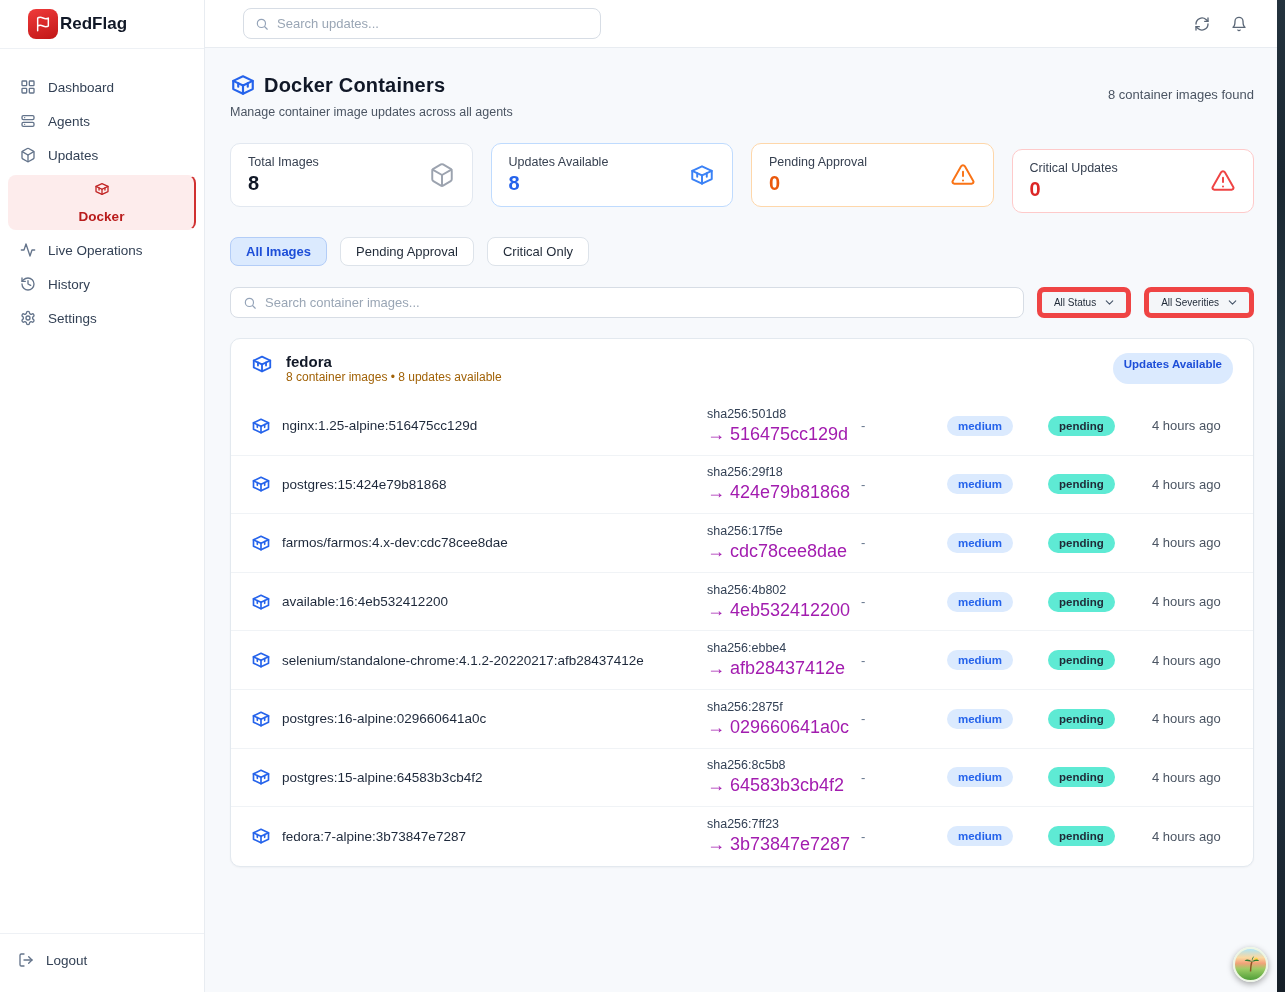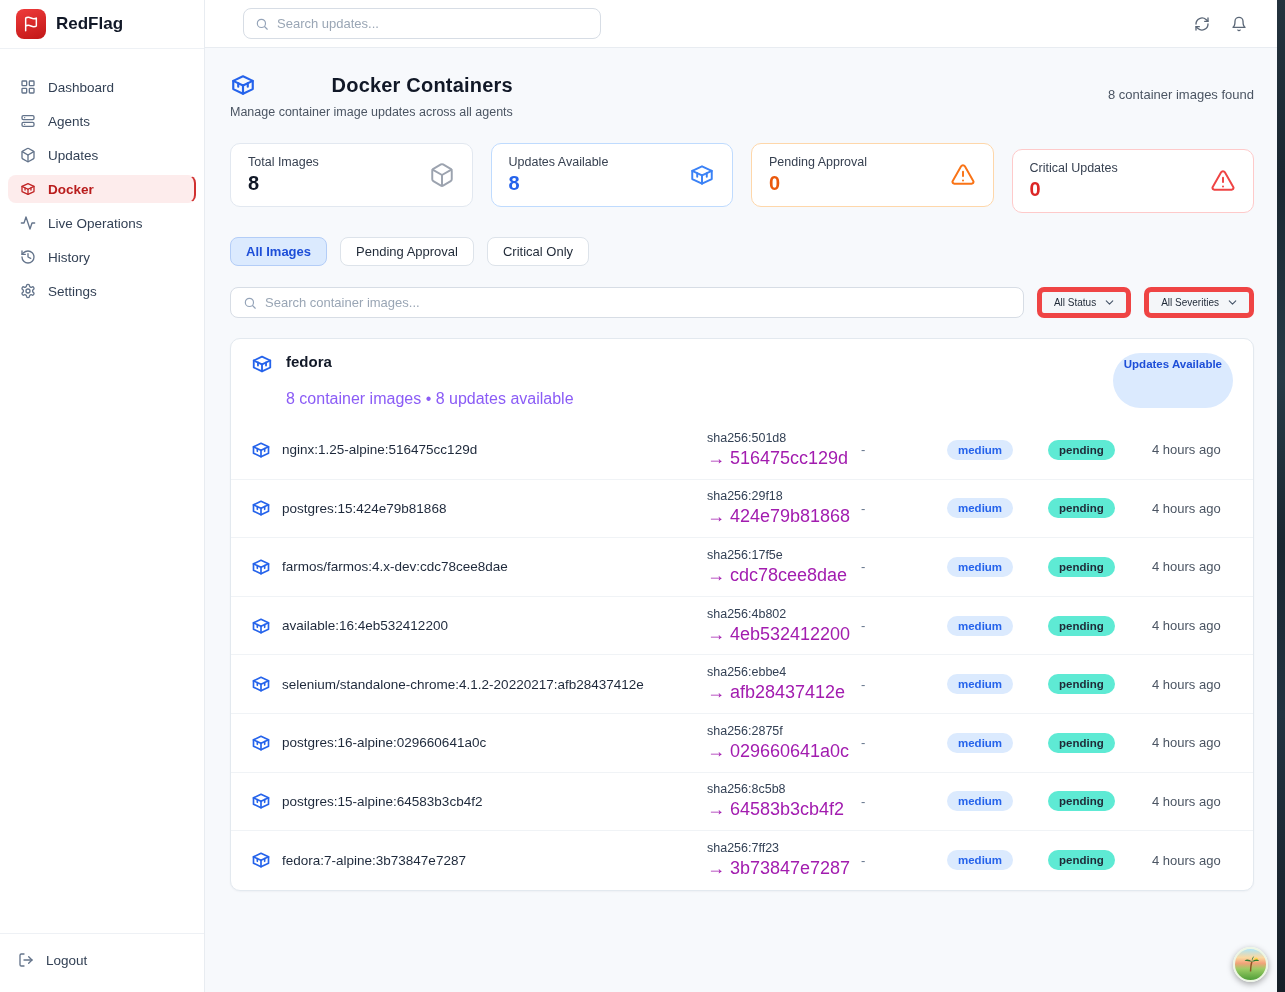--- a/index.html
+++ b/index.html
@@ -3,31 +3,31 @@
 <meta charset="utf-8">
 <style>
   * { margin:0; padding:0; box-sizing:border-box; }
   html,body { width:1285px; height:992px; overflow:hidden; }
   body { font-family:"Liberation Sans", sans-serif; background:#f7f9fc; color:#0f172a; }
   .app { position:relative; width:1285px; height:992px; }
 
   
   .sidebar { position:absolute; left:0; top:0; bottom:0; width:205px; background:#fff;
              border-right:1px solid #e8ecf1; display:flex; flex-direction:column; z-index:5; }
-  .brand { height:49px; display:flex; align-items:center; gap:10px; padding:0 16px;
+  .brand { height:49px; display:flex; align-items:center; gap:2px; padding:0 28px;
            border-bottom:1px solid #eef1f5; flex:0 0 auto; }
   .logo { width:30px; height:30px; border-radius:8px; background:linear-gradient(160deg,#ef3b3b,#c11616);
           display:flex; align-items:center; justify-content:center; color:#fff; }
   .brand-name { font-size:17px; font-weight:bold; color:#111827; }
   nav { padding:24px 8px 8px; display:flex; flex-direction:column; gap:6px; }
   .nav-item { display:flex; align-items:center; gap:12px; padding:5px 11px; border-radius:8px;
               font-size:13.5px; color:#334155; cursor:pointer; border:1px solid transparent; }
   .nav-item .icon { color:#64748b; display:flex; }
   .nav-item.active { background:#fdecec; color:#b91c1c; font-weight:600;
-                     border-right:2px solid #d03030; }
+                     border-right:2px solid #d03030;flex-direction:column; }
   .nav-item.active .icon { color:#c22727; }
   .sidebar-footer { margin-top:auto; border-top:1px solid #eef1f5; padding:12px 16px 18px; }
   .logout { display:flex; align-items:center; gap:12px; font-size:13.5px; color:#334155;
             cursor:pointer; padding:6px 2px; }
   .logout .icon { color:#64748b; display:flex; }
 
   
   .topbar { position:absolute; left:205px; right:8px; top:0; height:48px; background:#fff;
             border-bottom:1px solid #e8ecf1; display:flex; align-items:center;
             padding:0 30px 0 38px; z-index:4; }
@@ -37,21 +37,21 @@
   .search-box input { border:none; outline:none; flex:1; font-size:13px; color:#334155;
                       font-family:"Liberation Sans", sans-serif; background:transparent; }
   .search-box input::placeholder { color:#9aa6b5; }
   .topbar-actions { margin-left:auto; display:flex; align-items:center; gap:21px; color:#5b6777; }
   .topbar-actions .icon { display:flex; cursor:pointer; }
 
   
   .content { position:absolute; left:205px; top:48px; right:8px; bottom:0; background:#f7f9fc;
              padding:24px 23px 0 25px; }
   .page-head { display:flex; align-items:flex-start; }
-  .page-title-row { display:flex; align-items:center; gap:28px;justify-content:space-between; }
+  .page-title-row { display:flex; align-items:center; gap:8px; }
   .page-title-row .icon { color:#2563eb; display:flex; }
   h1 { font-size:20px; font-weight:bold; color:#111827; letter-spacing:.2px; }
   .page-subtitle { font-size:12.5px; color:#4b5563; margin-top:7px; }
   .result-count { margin-left:auto; margin-top:15px; font-size:13px; color:#4b5563; }
 
   .stats { margin-top:24px; display:grid; grid-template-columns:repeat(4,1fr); gap:18px; }
   .stat-card { background:#fff; border:1px solid #e2e8f0; border-radius:10px; height:64px;
                padding:11px 17px; display:flex; align-items:center; justify-content:space-between; }
   .stat-label { font-size:12.5px; color:#374151; }
   .stat-value { font-size:20px; font-weight:bold; margin-top:3px; }
@@ -73,21 +73,21 @@
             display:flex; align-items:center; gap:7px; padding:0 10px 0 12px; font-size:10px;
             color:#1f2937; cursor:pointer; }
   .select .icon { color:#475569; display:flex; }
 
   
   .table-card { margin-top:20px; background:#fff; border:1px solid #e3e9ef; border-radius:10px;
                 overflow:hidden; box-shadow:0 1px 2px rgba(16,24,40,.04); }
   .group-head { display:flex; padding:14px 20px 13px; gap:13px; }
   .group-head .icon { color:#2563eb; display:flex; }
   .group-name { font-size:15px; font-weight:600; color:#111827; }
-  .group-meta { font-size:16px; color:#8b5cf6; margin-top:20px; }
+  .group-meta { font-size:12px; color:#a16207; margin-top:0; }
   .group-badge { margin-left:auto; background:#dbeafe; color:#1d4ed8; font-size:11.5px;
                  font-weight:600; padding:5px 11px; border-radius:999px; }
   .grid { display:grid; grid-template-columns:456px 154px 86px 101px 104px 1fr;
           padding:0 20px; align-items:center; }
   .thead { height:34px; background:#f8fafc; border-top:1px solid #edf1f5; border-bottom:1px solid #edf1f5; }
   .th { font-size:10.5px; font-weight:600; letter-spacing:.6px; color:#64748b; }
   .row { height:58.6px; border-bottom:1px solid #f0f3f6; cursor:pointer; }
   .row:last-child { border-bottom:none; }
   .cell-image { display:flex; align-items:center; gap:11px; font-size:13.5px; font-weight:500;
                 color:#1e293b; }

